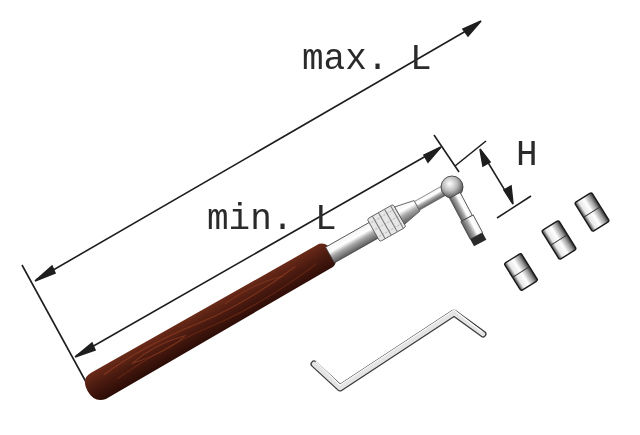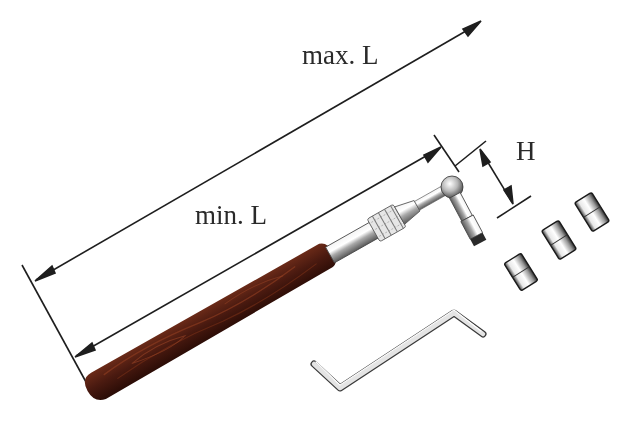--- a/index.html
+++ b/index.html
@@ -1,27 +1,27 @@
 <!DOCTYPE html>
 <html><head>
   <meta charset="utf-8">
   <style>
     html, body { margin: 0; padding: 0; background: #ffffff; }
     body { width: 640px; height: 435px; overflow: hidden; position: relative; }
     #canvas { position: absolute; left: 0; top: 0; width: 640px; height: 435px; }
     .dim-label {
       position: absolute;
-      font-family: Liberation Serif, serif;
-      font-size: 27px;
+      font-family: Liberation Mono, monospace;
+      font-size: 36px;
       color: #2a2a2a;
       line-height: 1;
       white-space: nowrap;
     }
     #lbl-max { left: 302px; top: 42px; }
-    #lbl-min { left: 195px; top: 202px; }
+    #lbl-min { left: 207px; top: 202px; }
     #lbl-h   { left: 516px; top: 138px; }
   </style>
 </head>
 <body>
 
 <svg id="canvas" viewBox="0 0 640 435" xmlns="http://www.w3.org/2000/svg">
   <defs>
     <linearGradient id="woodGrad" x1="0" y1="0" x2="0" y2="1">
       <stop offset="0" stop-color="#6a2a18"></stop>
       <stop offset="0.45" stop-color="#4a1a10"></stop>

